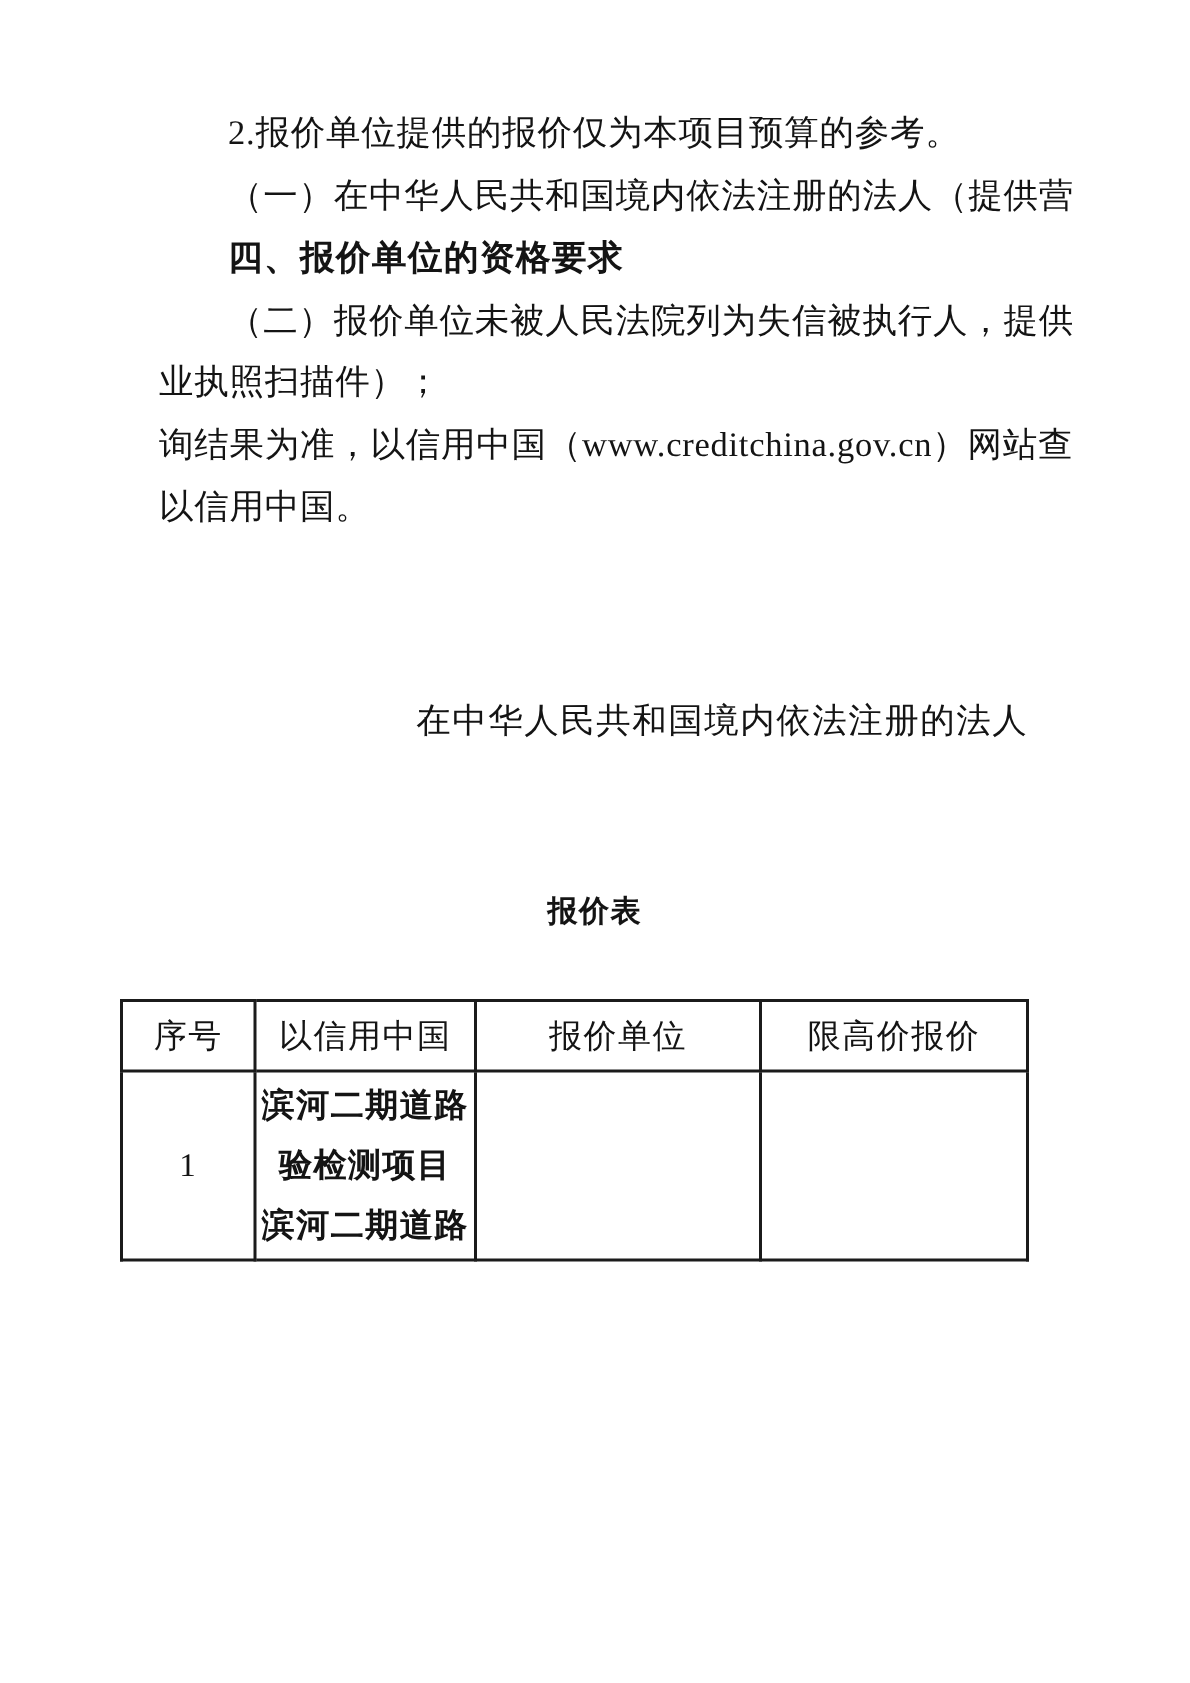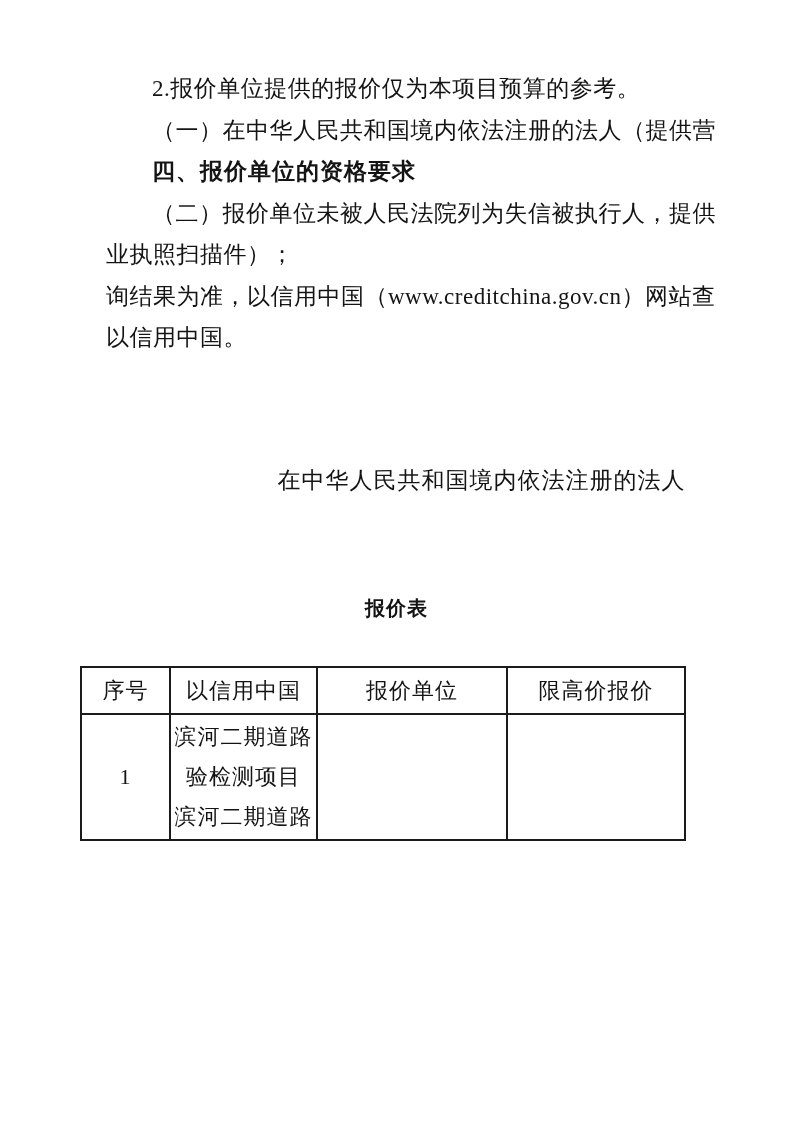--- a/index.html
+++ b/index.html
@@ -56,21 +56,21 @@
     font-size: 22px;
     color: #141414;
     letter-spacing: 1px;
   }
   table.quote-table thead tr { height: 47px; border-radius: 22px; }
   table.quote-table tbody tr { height: 126px; }
   .col-seq   { width: 89px; }
   .col-name  { width: 147px; }
   .col-unit  { width: 190px; }
   .col-price { width: 178px; }
-  .cell-line { line-height: 40px; white-space: nowrap; }
+  .cell-line { line-height: 40px; white-space: nowrap; font-weight: bold; }
 </style>
 </head>
 <body>
 
 <div class="page">
 
   <div class="body-text">
     <p class="line indent">2.报价单位提供的报价仅为本项目预算的参考。</p>
 
     <p class="line indent">（一）在中华人民共和国境内依法注册的法人（提供营</p>

